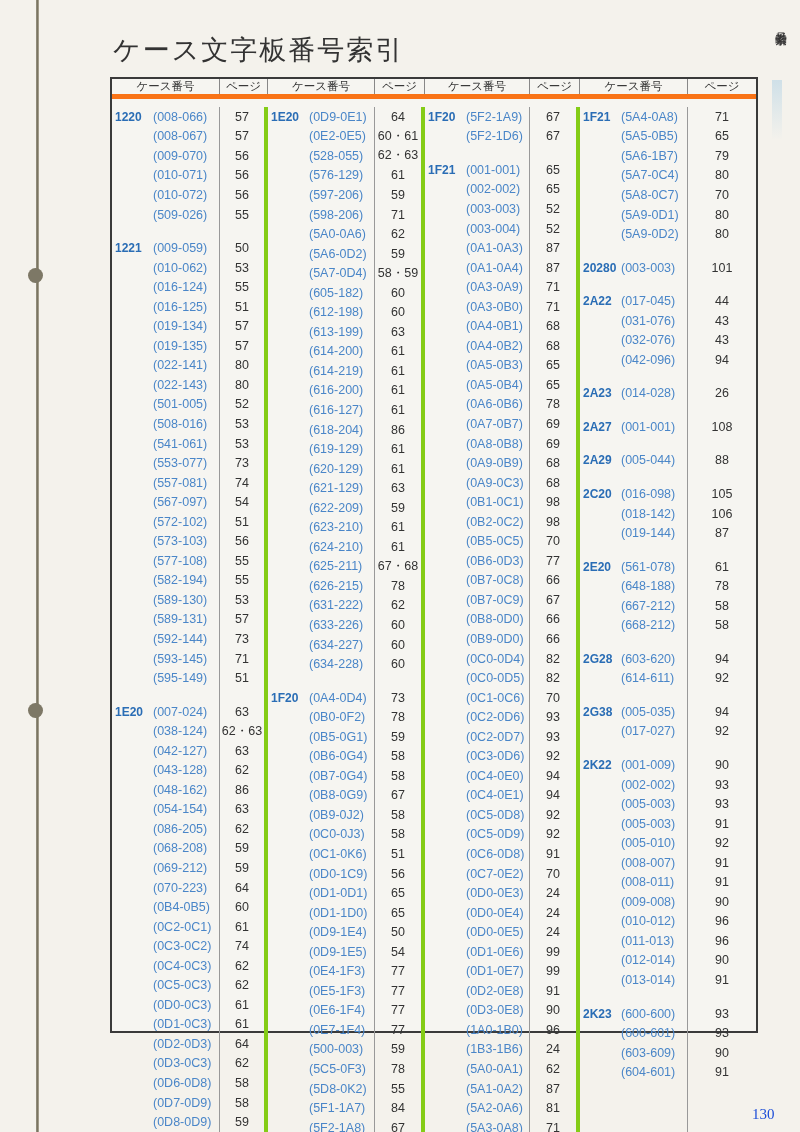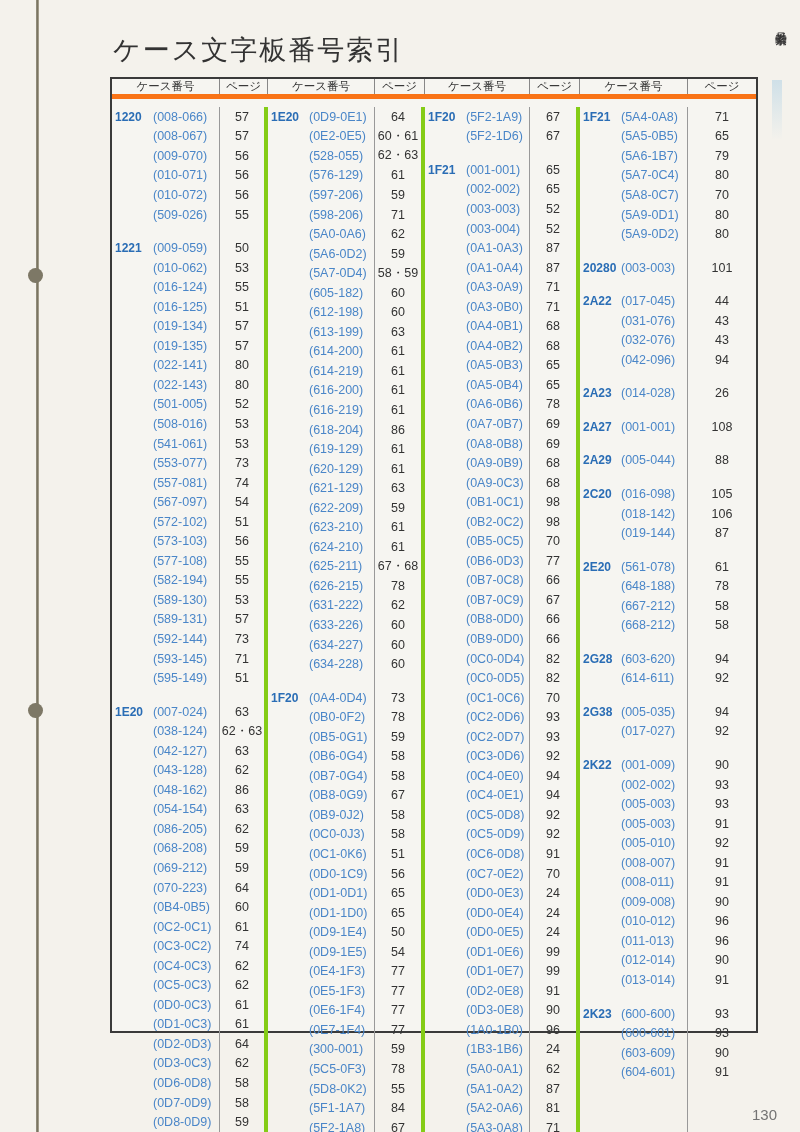--- a/index.html
+++ b/index.html
@@ -26,22 +26,22 @@
   .side-label {
     position: absolute; left: 772px; top: 22px;
     writing-mode: vertical-rl; font-size: 12px; color: #333;
     letter-spacing: 1px;
   }
   .side-strip {
     position: absolute; left: 772px; top: 80px; width: 10px; height: 60px;
     background: linear-gradient(#cfe0e8, rgba(207,224,232,0));
   }
   .page-number {
-    position: absolute; left: 752px; top: 1106px; font-size: 15px; color: #737373;
-    font-family: Liberation Sans, sans-serif;
+    position: absolute; left: 752px; top: 1106px; font-size: 15px; color: #1d4ed8;
+    font-family: Liberation Serif, serif;
   }
   .index-table {
     position: absolute; left: 110px; top: 77px; width: 648px; height: 956px;
     border: 2px solid #3a3a3a; box-sizing: border-box;
     display: flex; flex-direction: column;
     background: #f6f5f1;
   }
   .thead { display: flex; height: 30px; border-bottom: 5px solid #f97316; }
   .th {
     font-size: 11.5px; color: #333; display: flex; align-items: center; justify-content: center;
@@ -415,21 +415,21 @@
           <div class="row">
             <span class="model"></span>
             <span class="code">(614-219)</span>
           </div>
           <div class="row">
             <span class="model"></span>
             <span class="code">(616-200)</span>
           </div>
           <div class="row">
             <span class="model"></span>
-            <span class="code">(616-219)</span>
+            <span class="code">(616-127)</span>
           </div>
           <div class="row">
             <span class="model"></span>
             <span class="code">(618-204)</span>
           </div>
           <div class="row">
             <span class="model"></span>
             <span class="code">(619-129)</span>
           </div>
           <div class="row">
@@ -544,21 +544,21 @@
           <div class="row">
             <span class="model"></span>
             <span class="code">(0E6-1F4)</span>
           </div>
           <div class="row">
             <span class="model"></span>
             <span class="code">(0E7-1F4)</span>
           </div>
           <div class="row">
             <span class="model"></span>
-            <span class="code">(300-001)</span>
+            <span class="code">(500-003)</span>
           </div>
           <div class="row">
             <span class="model"></span>
             <span class="code">(5C5-0F3)</span>
           </div>
           <div class="row">
             <span class="model"></span>
             <span class="code">(5D8-0K2)</span>
           </div>
           <div class="row">

